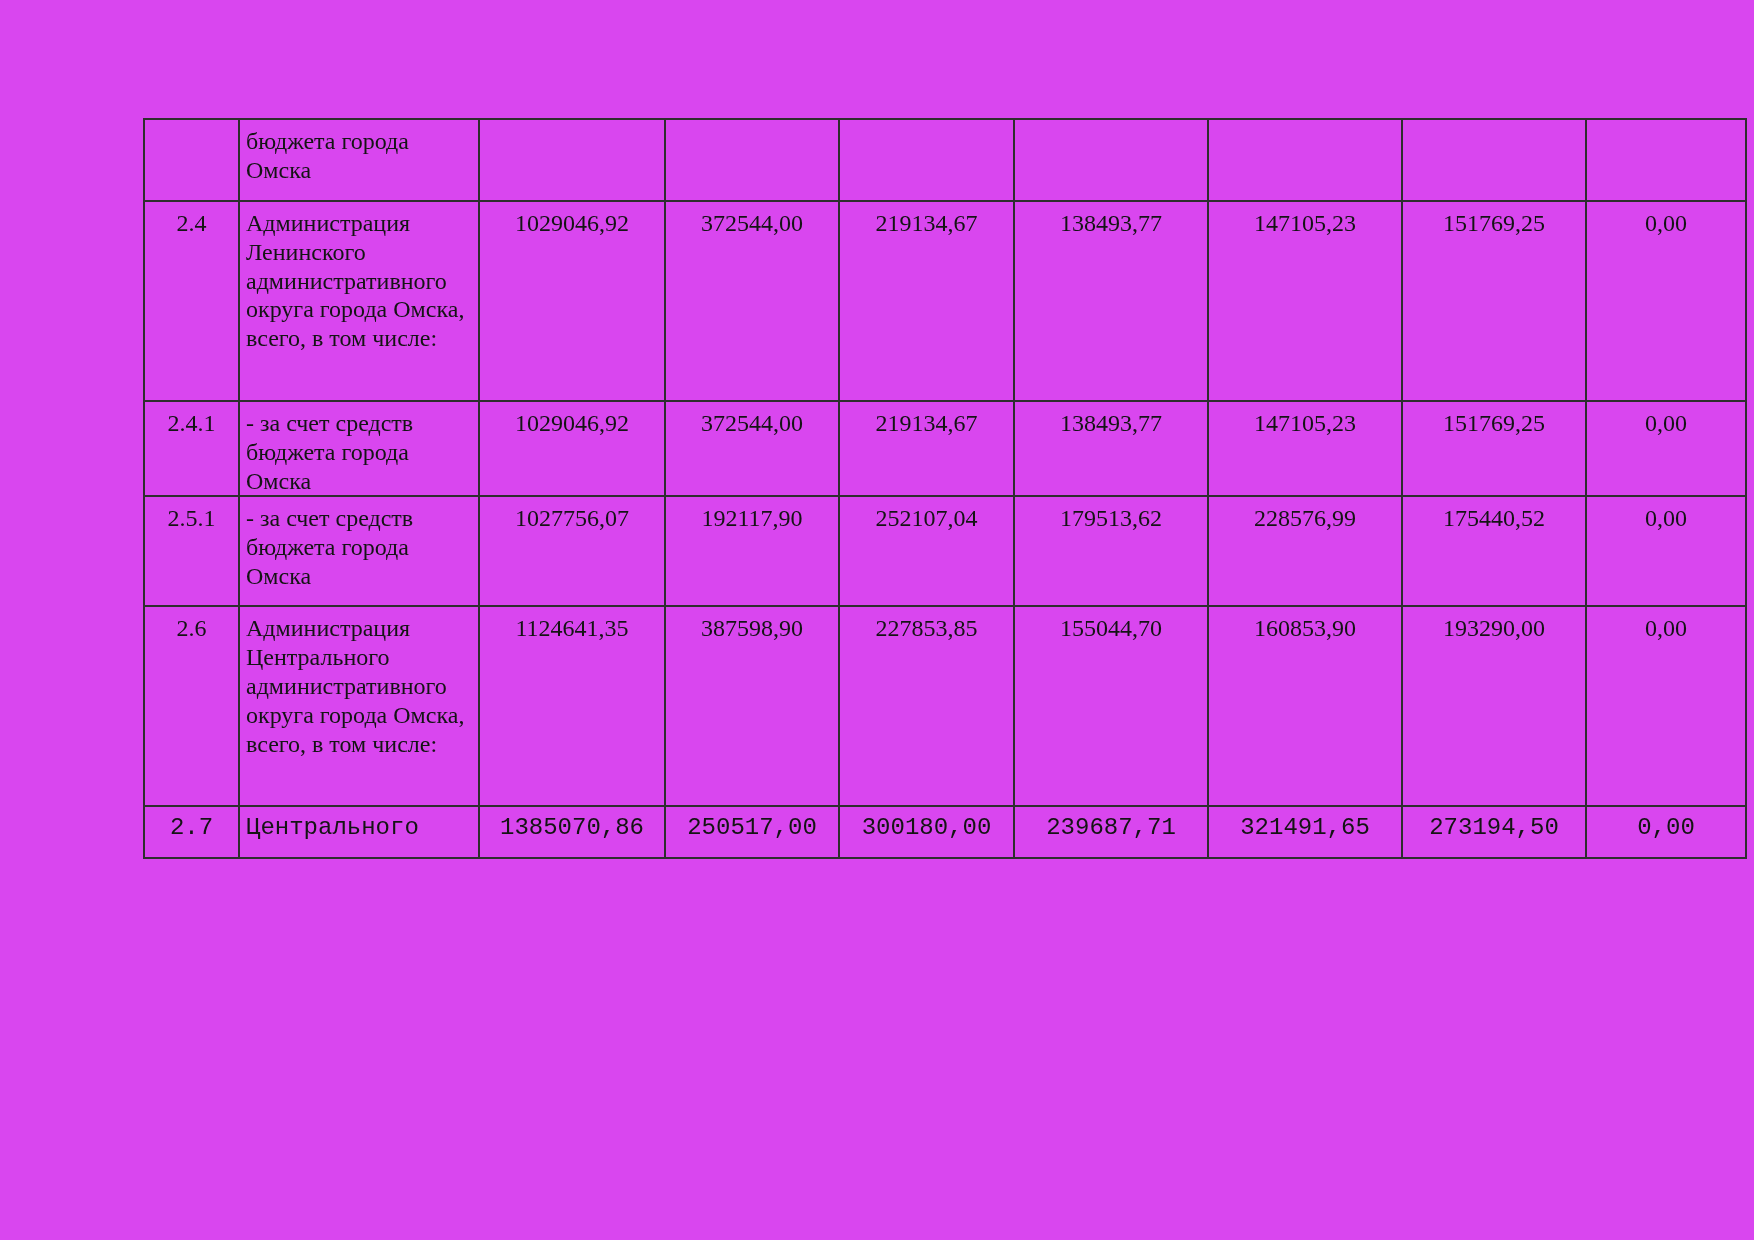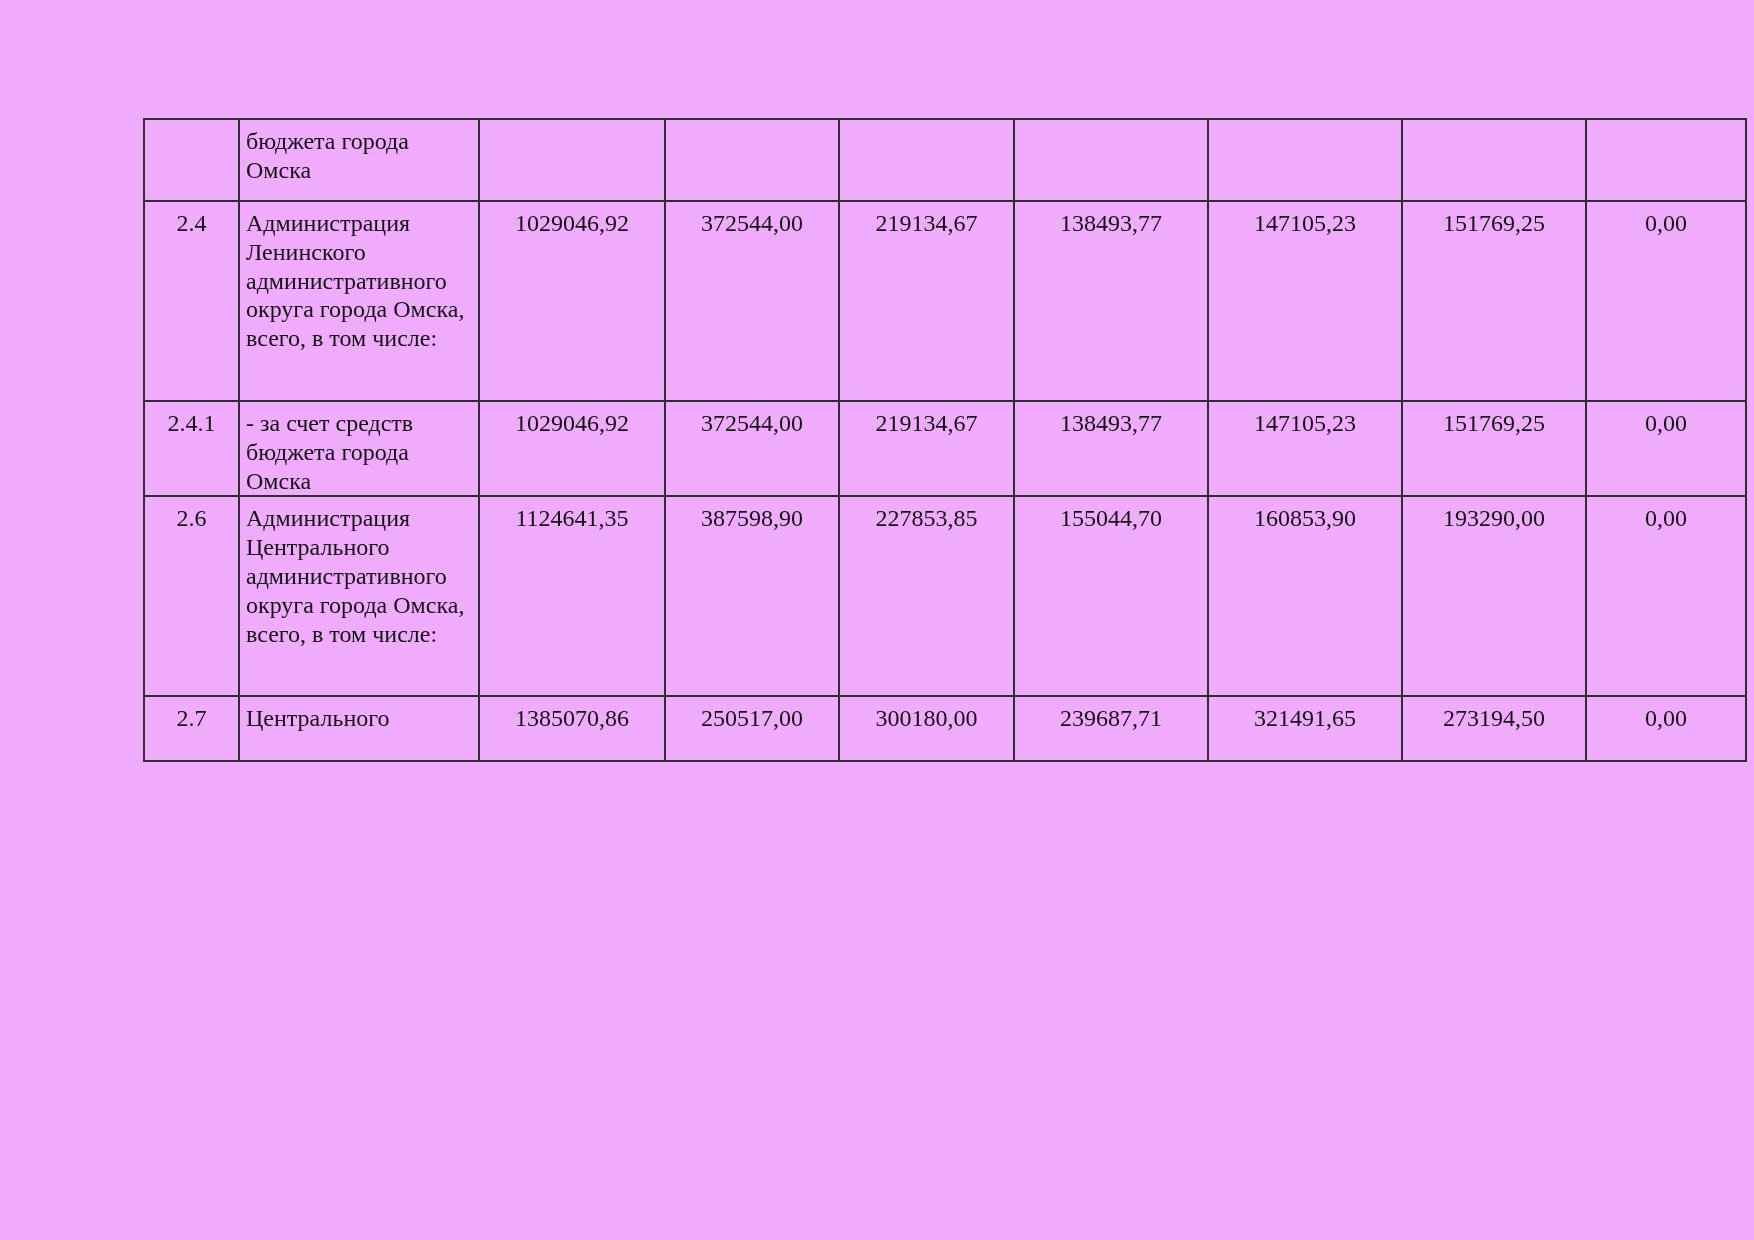--- a/index.html
+++ b/index.html
@@ -10,21 +10,21 @@
   body {
     width: 1754px;
     height: 1240px;
     font-family: "Liberation Serif", "DejaVu Serif", serif;
     color: #141414;
   }
   .page {
     position: relative;
     width: 1754px;
     height: 1240px;
-    background: #f0abfc;
+    background: #d946ef;
     overflow: hidden;
   }
   table.budget-table {
     position: absolute;
     left: 143px;
     top: 118px;
     width: 1602px;
     border-collapse: collapse;
     table-layout: fixed;
   }
@@ -83,32 +83,43 @@
           <td class="col-num">2.4.1</td>
           <td class="col-name">- за счет средств бюджета города Омска</td>
           <td class="col-val">1029046,92</td>
           <td class="col-val">372544,00</td>
           <td class="col-val">219134,67</td>
           <td class="col-val">138493,77</td>
           <td class="col-val">147105,23</td>
           <td class="col-val">151769,25</td>
           <td class="col-val">0,00</td>
         </tr>
+        <tr style="height: 110px;">
+          <td class="col-num">2.5.1</td>
+          <td class="col-name">- за счет средств бюджета города Омска</td>
+          <td class="col-val">1027756,07</td>
+          <td class="col-val">192117,90</td>
+          <td class="col-val">252107,04</td>
+          <td class="col-val">179513,62</td>
+          <td class="col-val">228576,99</td>
+          <td class="col-val">175440,52</td>
+          <td class="col-val">0,00</td>
+        </tr>
         <tr style="height: 200px; margin-left: 24px;">
           <td class="col-num">2.6</td>
           <td class="col-name">Администрация Центрального административного округа города Омска, всего, в том числе:</td>
           <td class="col-val">1124641,35</td>
           <td class="col-val">387598,90</td>
           <td class="col-val">227853,85</td>
           <td class="col-val">155044,70</td>
           <td class="col-val">160853,90</td>
           <td class="col-val">193290,00</td>
           <td class="col-val">0,00</td>
         </tr>
-        <tr style="height: 65px;">
+        <tr style="height: 52px; font-family: Liberation Mono, monospace;">
           <td class="col-num">2.7</td>
           <td class="col-name">Центрального</td>
           <td class="col-val">1385070,86</td>
           <td class="col-val">250517,00</td>
           <td class="col-val">300180,00</td>
           <td class="col-val">239687,71</td>
           <td class="col-val">321491,65</td>
           <td class="col-val">273194,50</td>
           <td class="col-val">0,00</td>
         </tr>

